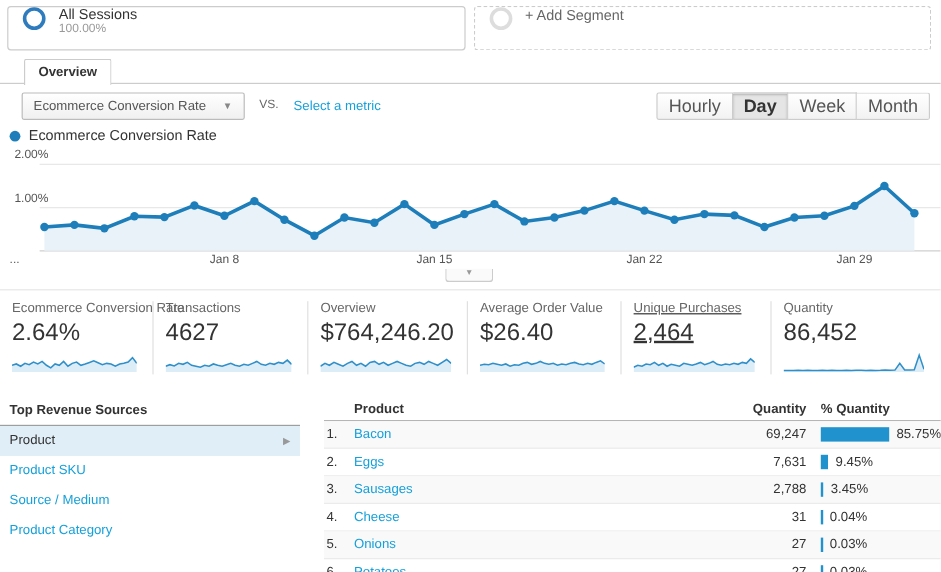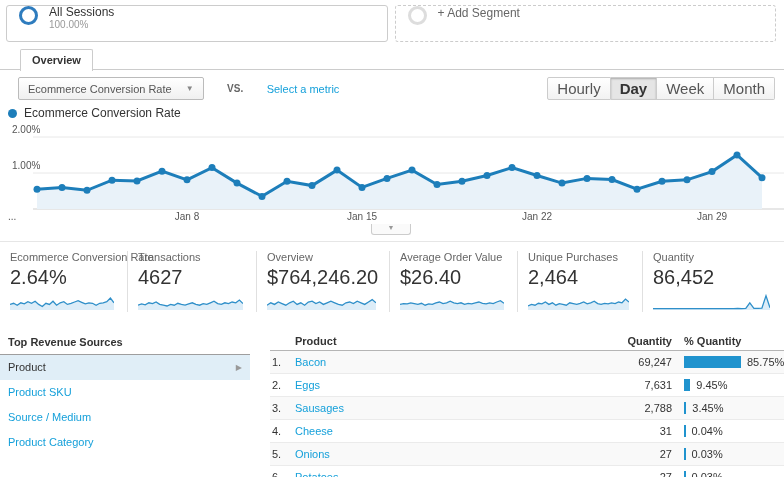--- a/index.html
+++ b/index.html
@@ -24,21 +24,21 @@
   .tab { display:inline-block; height:22px; line-height:21px; padding:0 11px;
          border:1px solid #ccc; border-bottom:none; border-radius:2px 2px 0 0;
          background:#fff; font-size:11px; font-weight:bold; color:#333; cursor:default; }
   
   .toolbar { position:absolute; top:77px; left:18px; width:757px; height:23px; }
   .metric-dropdown { display:inline-flex; align-items:center; gap:14px; height:23px;
          padding:0 9px; border:1px solid #bbb; border-radius:2px;
          background:linear-gradient(#ffffff,#f0f0f0); font-size:11px; color:#555;
          font-family:inherit; cursor:pointer; }
   .metric-dropdown .caret { font-size:8px; color:#888; }
-  .vs { font-size:10px; font-weight:bold; color:#666; margin:0 19px; vertical-align:middle; }
+  .vs { font-size:10px; font-weight:normal; color:#666; margin:0 8px; vertical-align:middle; }
   .link { color:#15a0da; text-decoration:none; font-size:11px; cursor:pointer; }
   .granularity { position:absolute; right:0; top:0; display:flex; }
   .gbtn { height:23px; padding:0 9px; font-size:15px; color:#555; cursor:pointer;
           background:linear-gradient(#ffffff,#f2f2f2); border:1px solid #ccc; border-left:none;
           font-family:inherit; }
   .gbtn:first-child { border-left:1px solid #ccc; border-radius:2px 0 0 2px; }
   .gbtn:last-child { border-radius:0 2px 2px 0; }
   .gbtn.active { background:#e5e5e5; box-shadow:inset 0 1px 2px rgba(0,0,0,.25); color:#333; font-weight:bold; }
   
   .legend { position:absolute; top:106px; left:8px; display:flex; align-items:center; gap:7px; }
@@ -195,21 +195,21 @@
       </svg>
     </div>
     <div class="card" style="width: 128px;">
       <div class="clabel">Average Order Value</div>
       <div class="cvalue">$26.40</div>
       <svg width="104" height="18">
         <path d="M0,17 L0.0,11.4 L3.6,10.6 L7.2,10.9 L10.8,9.8 L14.3,10.6 L17.9,11.4 L21.5,10.3 L25.1,12.2 L28.7,10.9 L32.3,11.4 L35.9,9.8 L39.4,9.0 L43.0,10.6 L46.6,9.8 L50.2,8.2 L53.8,9.8 L57.4,10.6 L61.0,9.8 L64.6,11.4 L68.1,10.3 L71.7,10.9 L75.3,9.8 L78.9,9.0 L82.5,10.3 L86.1,10.9 L89.7,9.8 L93.2,10.6 L96.8,9.0 L100.4,7.7 L104.0,10.3 L104,17 Z" fill="#ddedf8"></path>
         <polyline points="0.0,11.4 3.6,10.6 7.2,10.9 10.8,9.8 14.3,10.6 17.9,11.4 21.5,10.3 25.1,12.2 28.7,10.9 32.3,11.4 35.9,9.8 39.4,9.0 43.0,10.6 46.6,9.8 50.2,8.2 53.8,9.8 57.4,10.6 61.0,9.8 64.6,11.4 68.1,10.3 71.7,10.9 75.3,9.8 78.9,9.0 82.5,10.3 86.1,10.9 89.7,9.8 93.2,10.6 96.8,9.0 100.4,7.7 104.0,10.3" fill="none" stroke="#2f8fc9" stroke-width="1.3"></polyline>
       </svg>
     </div>
-    <div class="card" style="width: 125px;">
+    <div class="card" style="width: 125px; text-decoration: underline;">
       <div class="clabel">Unique Purchases</div>
       <div class="cvalue">2,464</div>
       <svg width="101" height="18">
         <path d="M0,17 L0.0,13.0 L3.5,11.4 L7.0,12.2 L10.4,10.3 L13.9,10.9 L17.4,9.0 L20.9,11.4 L24.4,9.8 L27.9,12.2 L31.3,10.6 L34.8,11.4 L38.3,12.2 L41.8,9.8 L45.3,10.6 L48.8,11.4 L52.2,10.3 L55.7,9.0 L59.2,10.9 L62.7,9.8 L66.2,8.2 L69.7,10.6 L73.1,11.4 L76.6,10.3 L80.1,10.9 L83.6,9.8 L87.1,10.6 L90.6,9.0 L94.0,9.8 L97.5,6.1 L101.0,9.0 L101,17 Z" fill="#ddedf8"></path>
         <polyline points="0.0,13.0 3.5,11.4 7.0,12.2 10.4,10.3 13.9,10.9 17.4,9.0 20.9,11.4 24.4,9.8 27.9,12.2 31.3,10.6 34.8,11.4 38.3,12.2 41.8,9.8 45.3,10.6 48.8,11.4 52.2,10.3 55.7,9.0 59.2,10.9 62.7,9.8 66.2,8.2 69.7,10.6 73.1,11.4 76.6,10.3 80.1,10.9 83.6,9.8 87.1,10.6 90.6,9.0 94.0,9.8 97.5,6.1 101.0,9.0" fill="none" stroke="#2f8fc9" stroke-width="1.3"></polyline>
       </svg>
     </div>
     <div class="card" style="width: 141px;">
       <div class="clabel">Quantity</div>
       <div class="cvalue">86,452</div>

